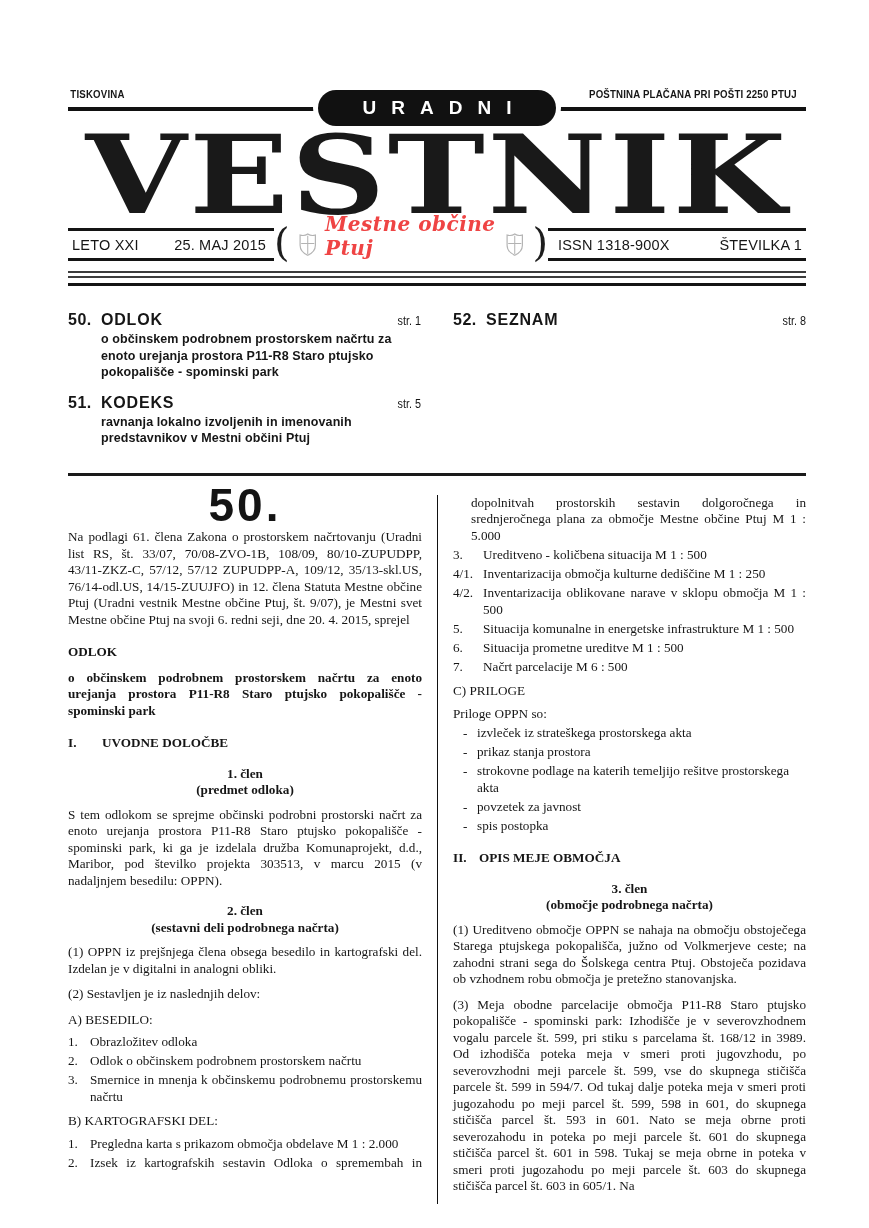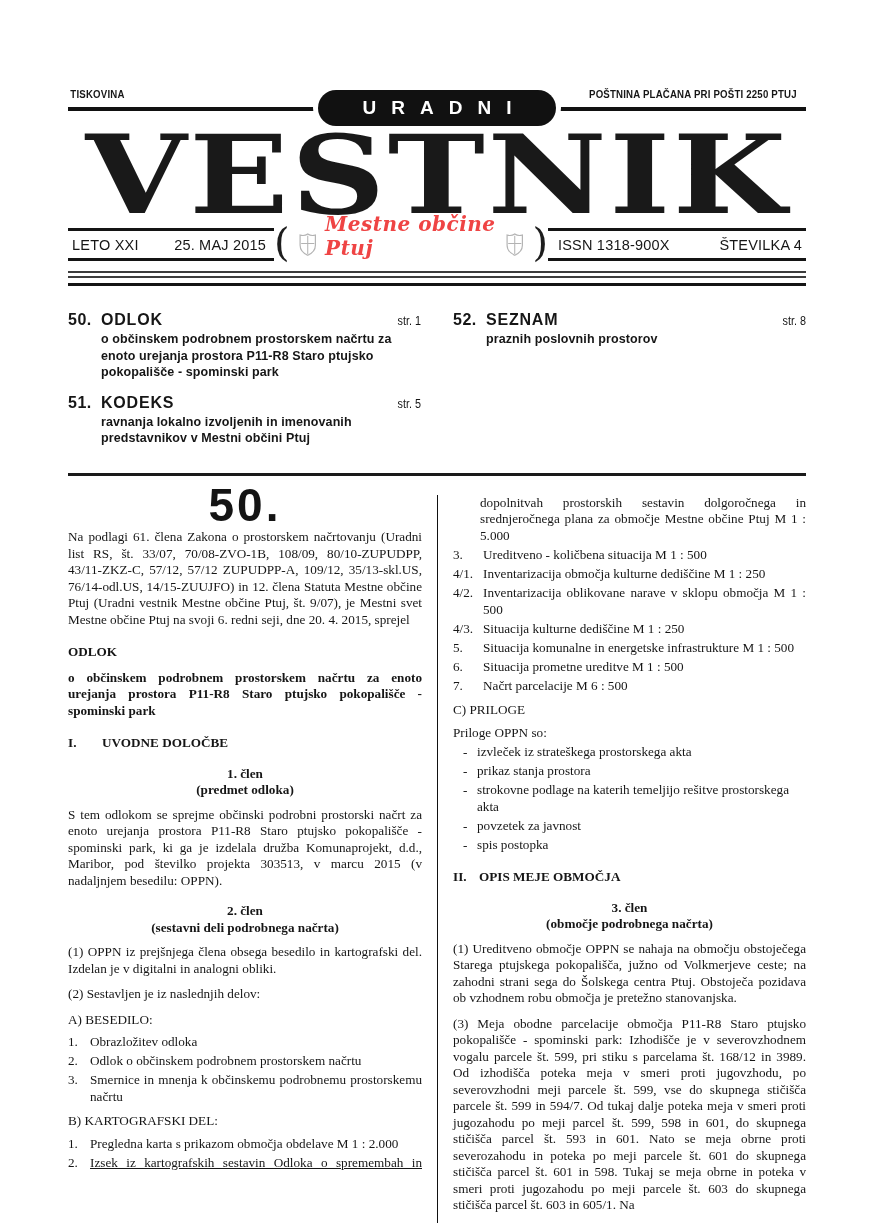--- a/index.html
+++ b/index.html
@@ -83,24 +83,24 @@
   .section-head { display:flex; font-weight:bold; margin:16px 0 12px; }
   .section-head .sn { width:34px; flex:none; }
   .clen { margin-top:14px; }
   .clen-sub { margin-bottom:8px; }
 
   .plist { margin-bottom:8px; }
   .li { display:flex; margin-bottom:2.5px; }
   .li .n { flex:none; min-width:22px; }
   .li .t { flex:1; text-align:justify; }
   .col-right .li .n { min-width:30px; }
-  .just-last .t { text-align-last:justify;text-decoration:underline; }
+  .just-last .t { text-align-last:justify; }
 
   .label-line { margin:8px 0 6px; }
-  .cont-para { margin-left:27px; text-align:justify; margin-bottom:3px; }
+  .cont-para { margin-left:18px; text-align:justify; margin-bottom:3px; }
 
   .dash-item { display:flex; padding-left:10px; margin-bottom:2.5px; }
   .dash-item .dash { flex:none; min-width:14px; }
   .dash-item .t { flex:1; }
 </style>
 </head>
 <body>
 
 <div class="page">
   <div class="content">
@@ -130,21 +130,21 @@
         </svg>
         <span class="muni">Mestne občine Ptuj</span>
         <svg class="shield" viewBox="0 0 24 32">
           <path d="M12 1.5 C15.5 4 19.5 4 22.5 3 V17 C22.5 25 17 28.5 12 30.8 C7 28.5 1.5 25 1.5 17 V3 C4.5 4 8.5 4 12 1.5 Z" fill="none" stroke="#b3b3b3" stroke-width="1.6"></path>
           <path d="M12 4 V29 M3 14.5 H21" fill="none" stroke="#b3b3b3" stroke-width="1.4"></path>
         </svg>
         <span class="paren">)</span>
       </div>
       <div class="bar-box bar-right">
         <span>ISSN 1318-900X</span>
-        <span>ŠTEVILKA 4</span>
+        <span>ŠTEVILKA 1</span>
       </div>
     </div>
 
     <div class="double-rule"></div>
 
     <div class="vsebina-rule"></div>
 
     <div class="toc">
       <div>
         <div class="toc-item">
@@ -164,21 +164,20 @@
           <div class="toc-desc">ravnanja lokalno izvoljenih in imenovanih predstavnikov v Mestni občini Ptuj</div>
         </div>
       </div>
       <div>
         <div class="toc-item">
           <div class="toc-head">
             <span class="toc-num">52.</span>
             <span class="toc-title">SEZNAM</span>
             <span class="toc-page">str. 8</span>
           </div>
-          <div class="toc-desc">praznih poslovnih prostorov</div>
         </div>
       </div>
     </div>
 
     <div class="body-rule"></div>
 
     <div class="columns">
 
       <div class="col col-left">
         <div class="article-number">50.</div>
@@ -241,24 +240,20 @@
           </div>
           <div class="li">
             <span class="n">4/1.</span>
             <span class="t">Inventarizacija območja kulturne dediščine M 1 : 250</span>
           </div>
           <div class="li">
             <span class="n">4/2.</span>
             <span class="t">Inventarizacija oblikovane narave v sklopu območja M 1 : 500</span>
           </div>
           <div class="li">
-            <span class="n">4/3.</span>
-            <span class="t">Situacija kulturne dediščine M 1 : 250</span>
-          </div>
-          <div class="li">
             <span class="n">5.</span>
             <span class="t">Situacija komunalne in energetske infrastrukture M 1 : 500</span>
           </div>
           <div class="li">
             <span class="n">6.</span>
             <span class="t">Situacija prometne ureditve M 1 : 500</span>
           </div>
           <div class="li">
             <span class="n">7.</span>
             <span class="t">Načrt parcelacije M 6 : 500</span>

